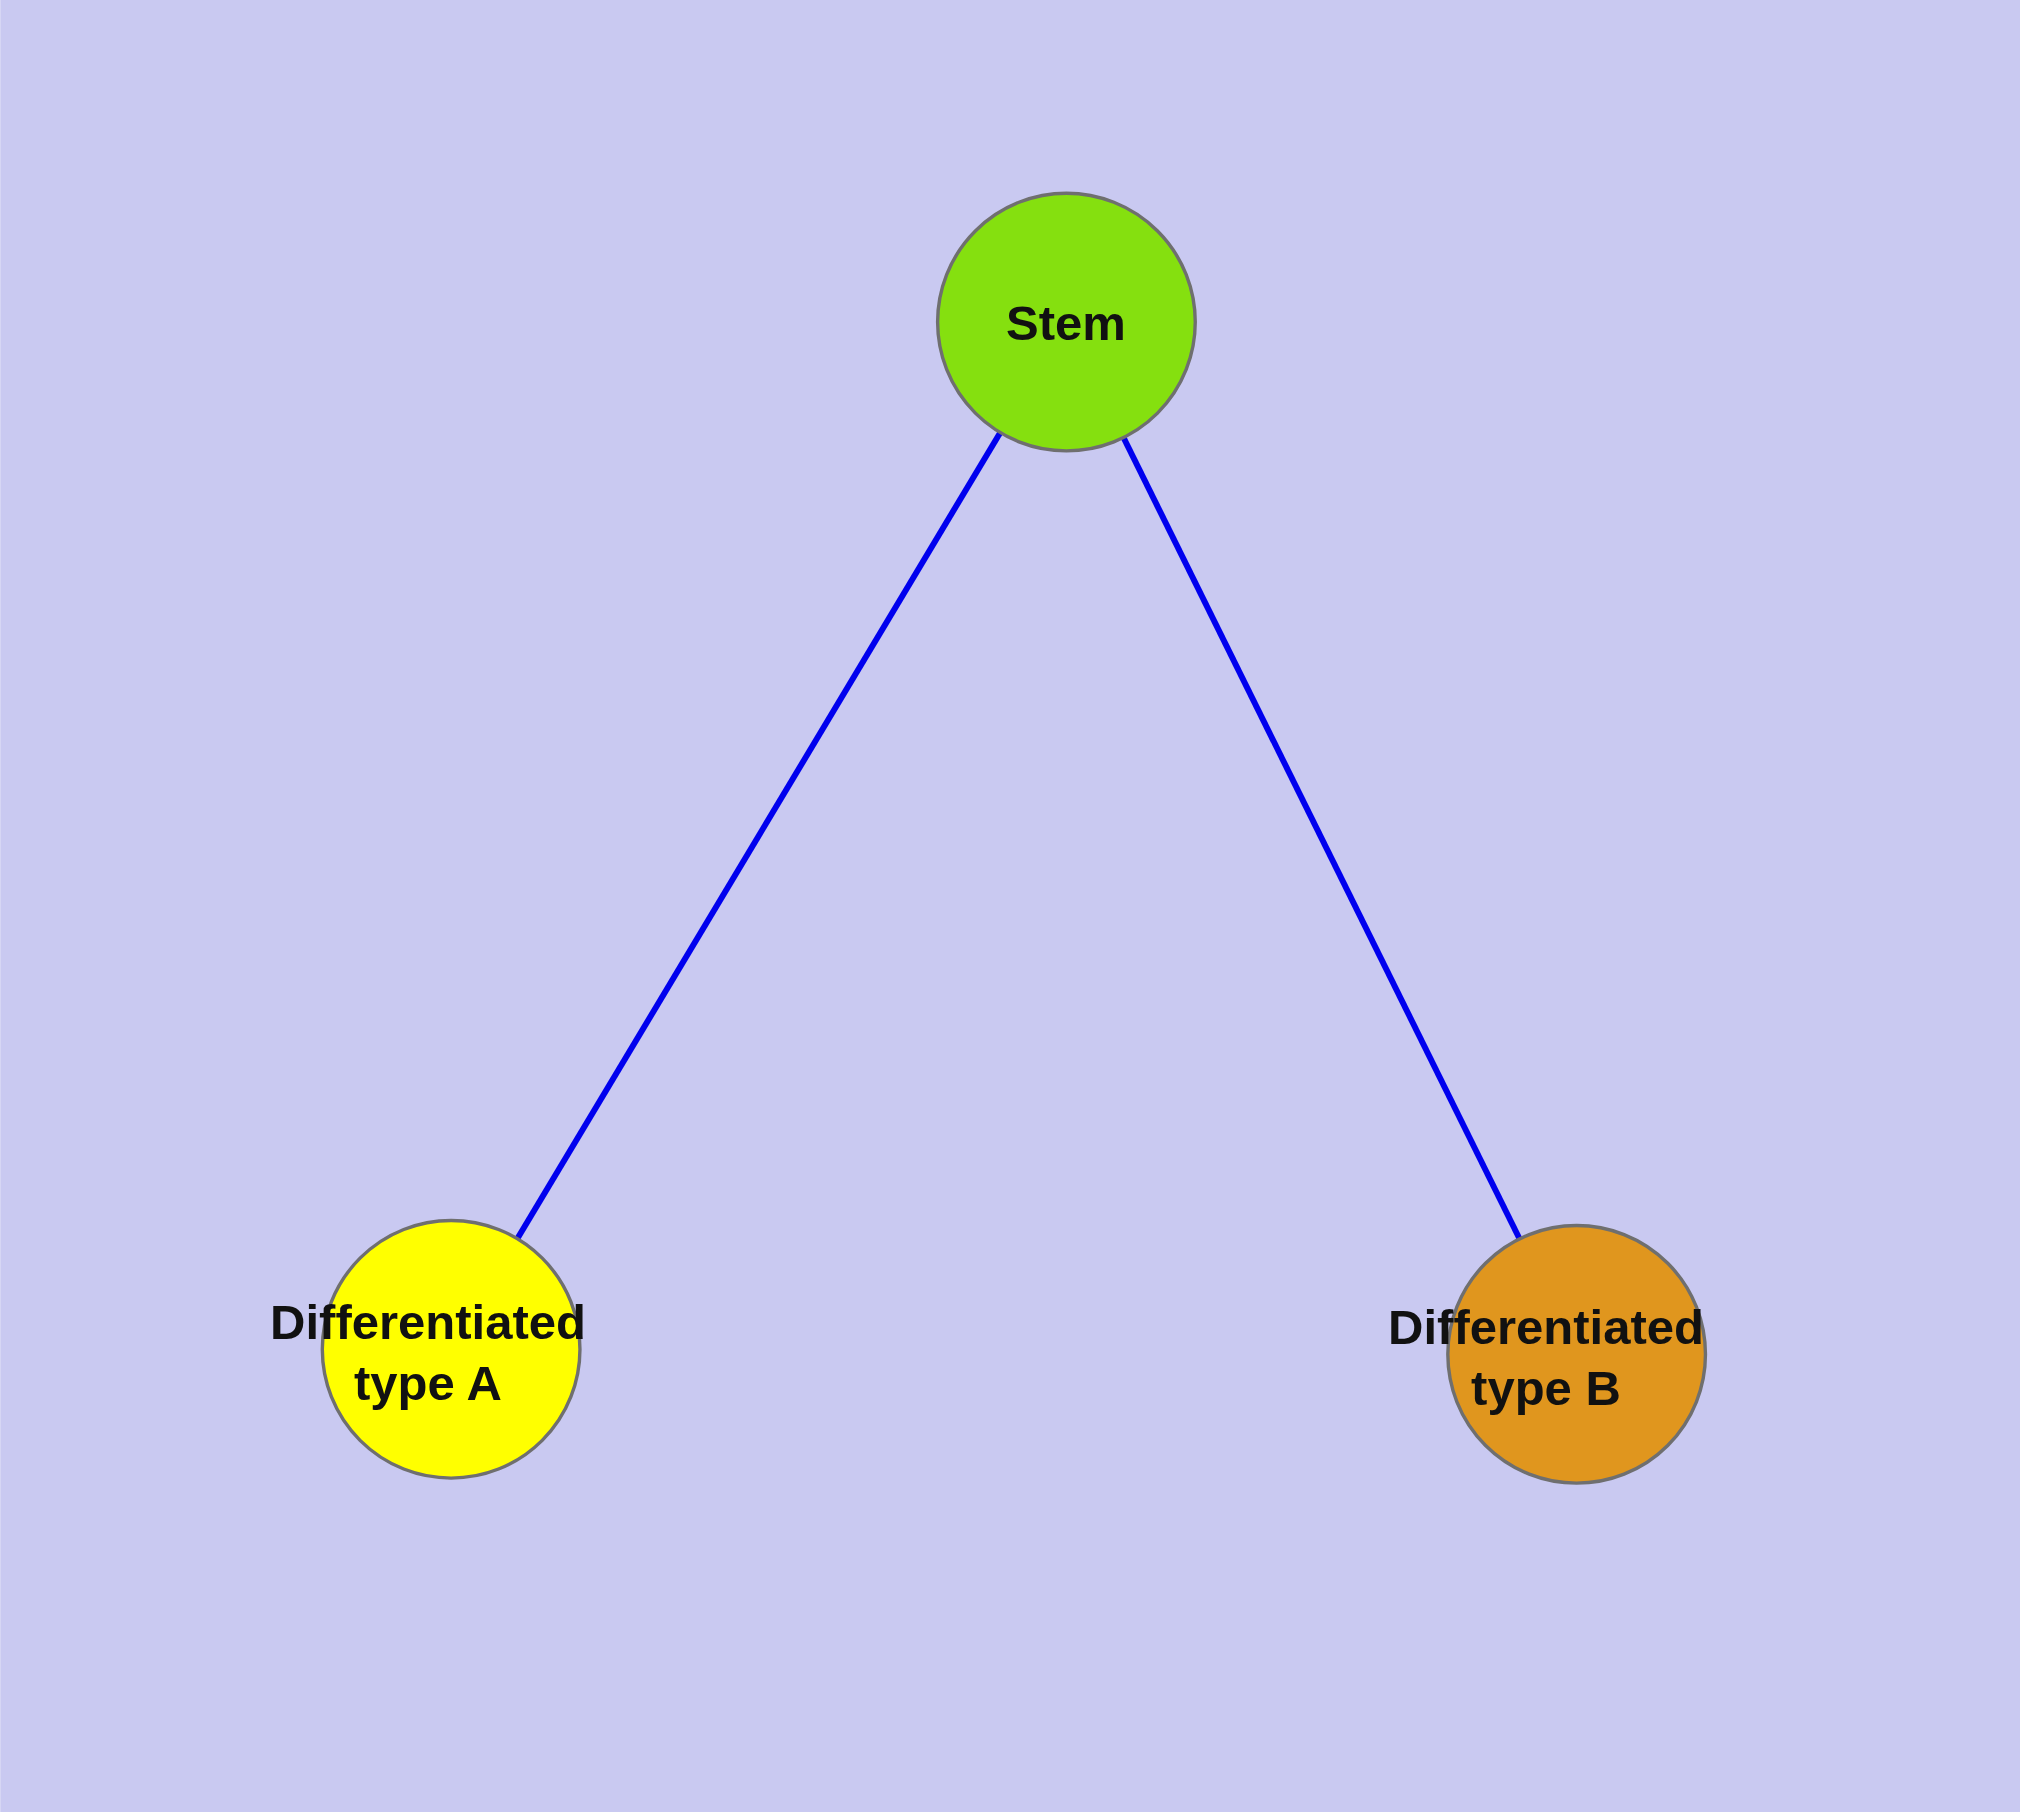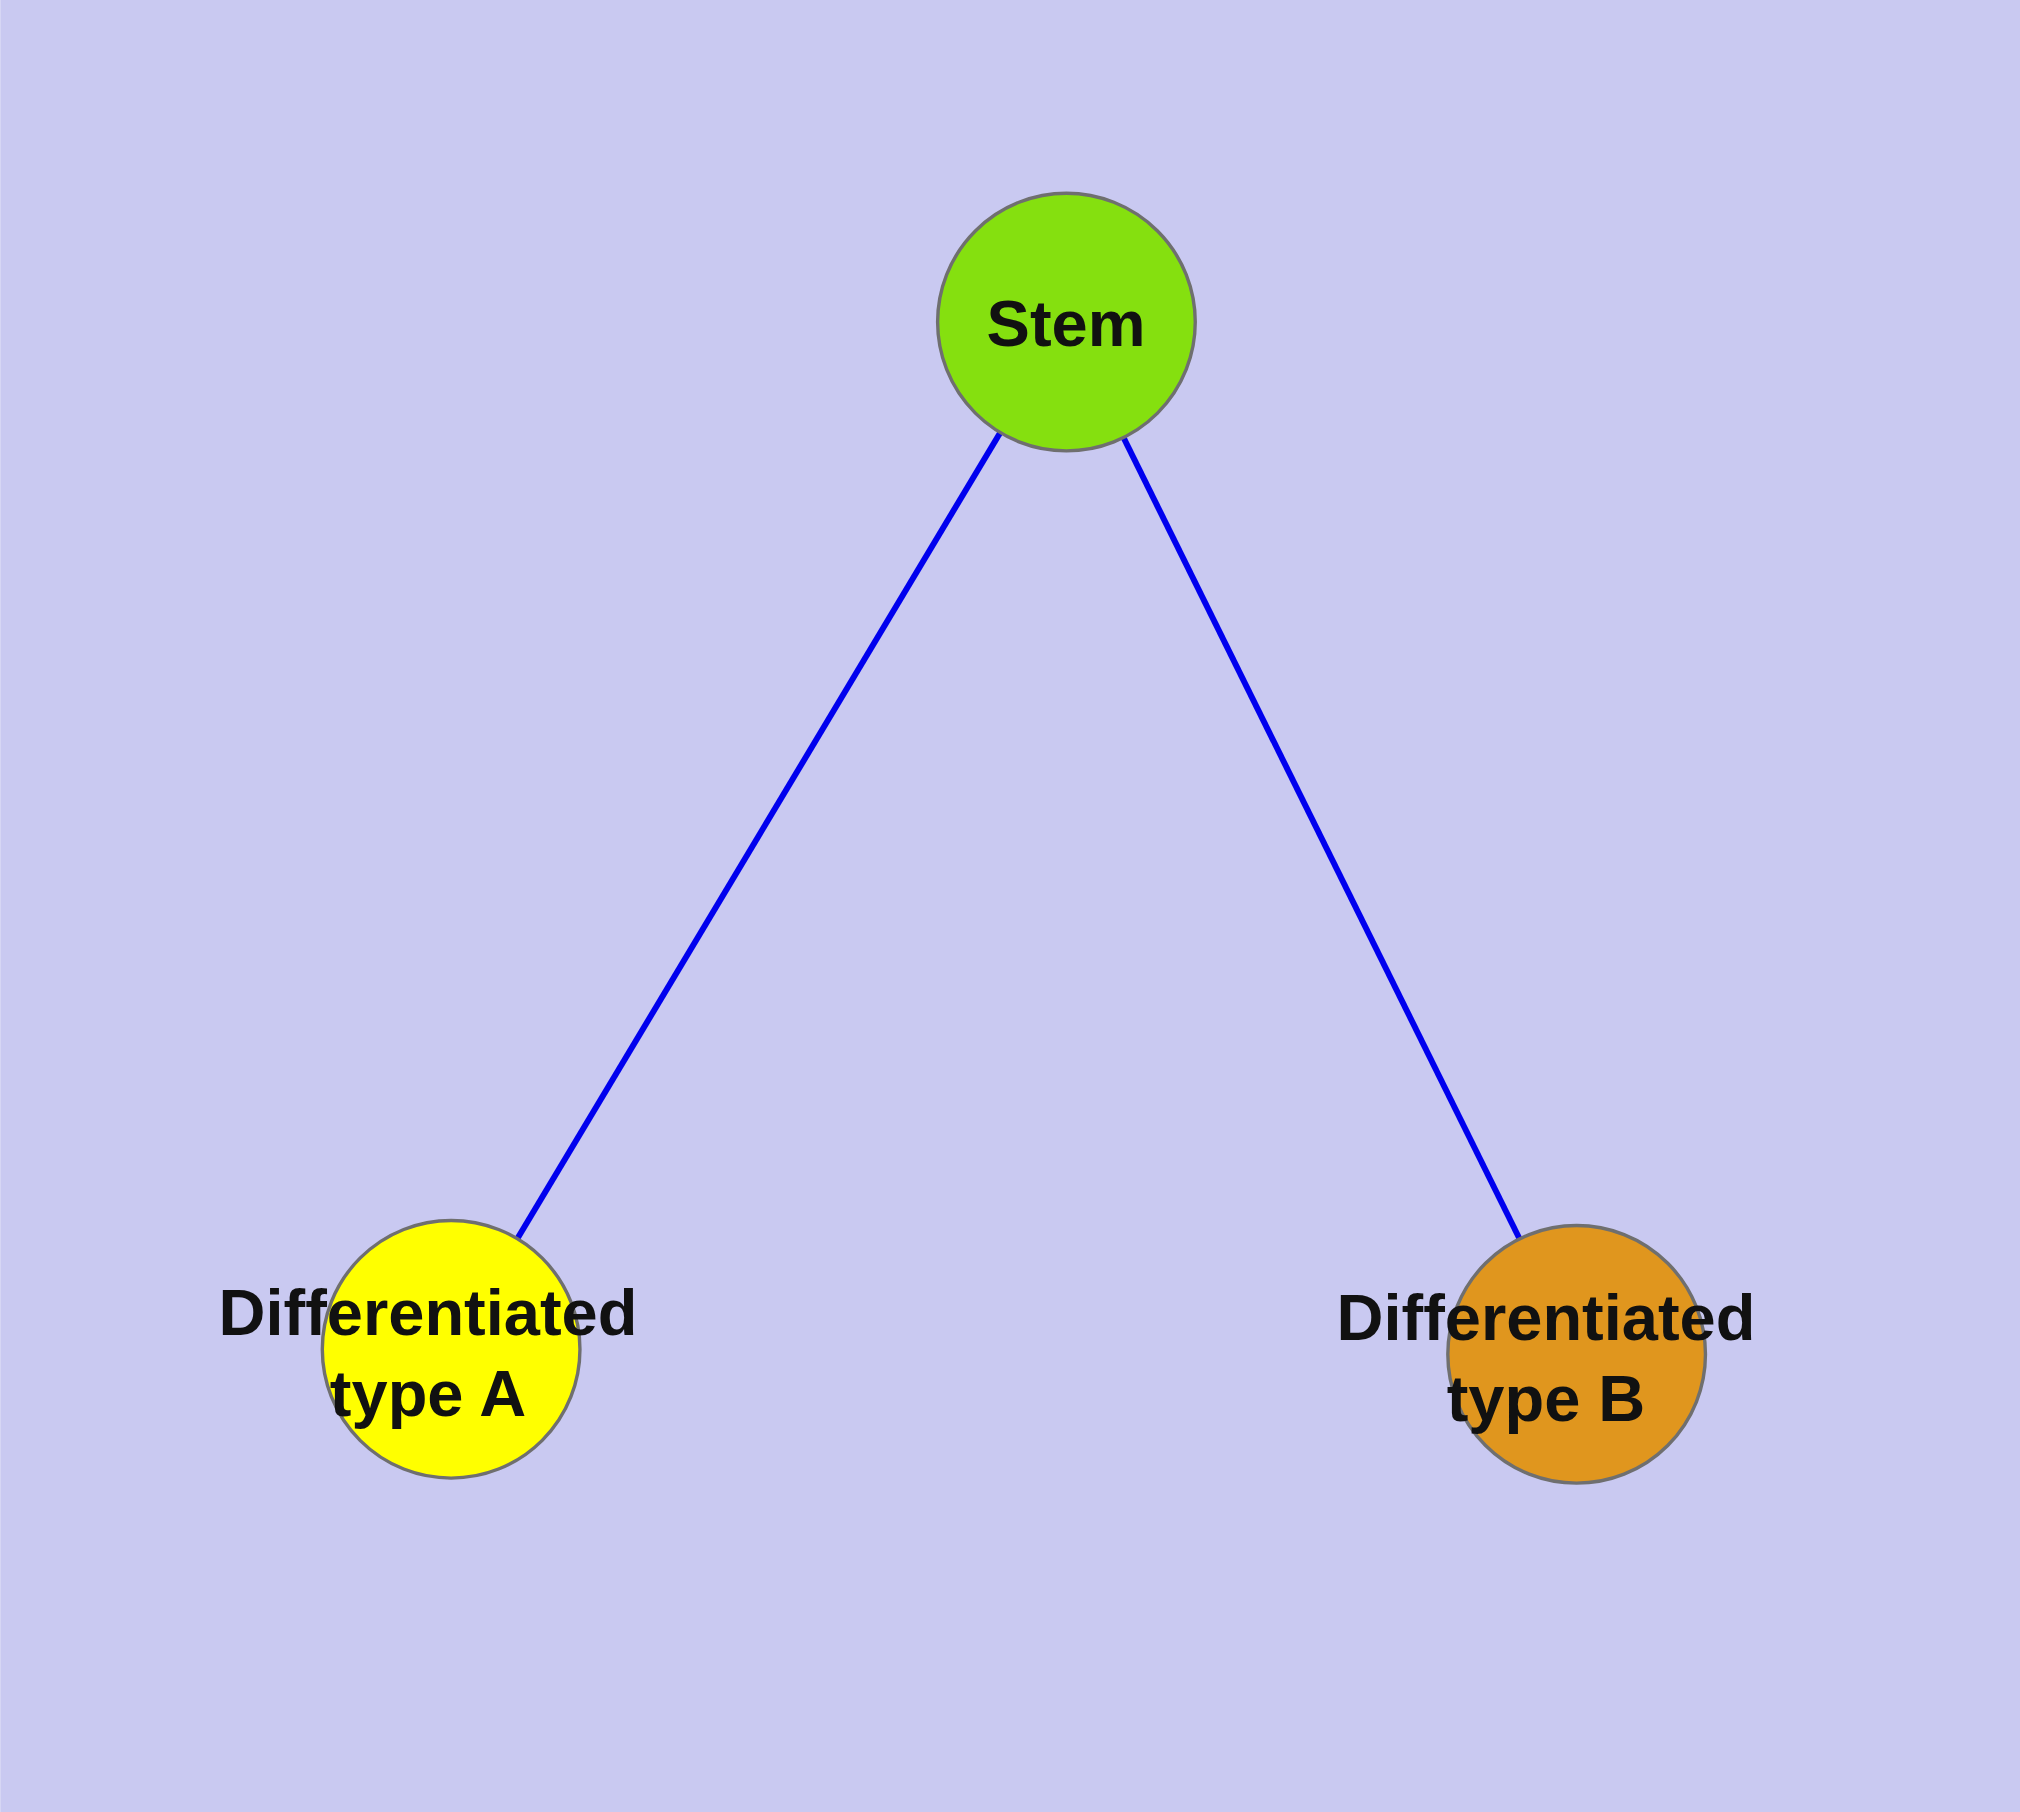--- a/index.html
+++ b/index.html
@@ -18,21 +18,21 @@
     left: 0;
     top: 0;
     width: 2021px;
     height: 1812px;
     display: block;
   }
   .node-label {
     position: absolute;
     transform: translate(-50%, -50%);
     font-weight: bold;
-    font-size: 65px;
+    font-size: 49px;
     line-height: 1.25;
     color: #111111;
     text-align: center;
     white-space: pre-line;
     pointer-events: none;
   }
   .node-label.stem {
     left: 1066px;
     top: 324px;
   }

